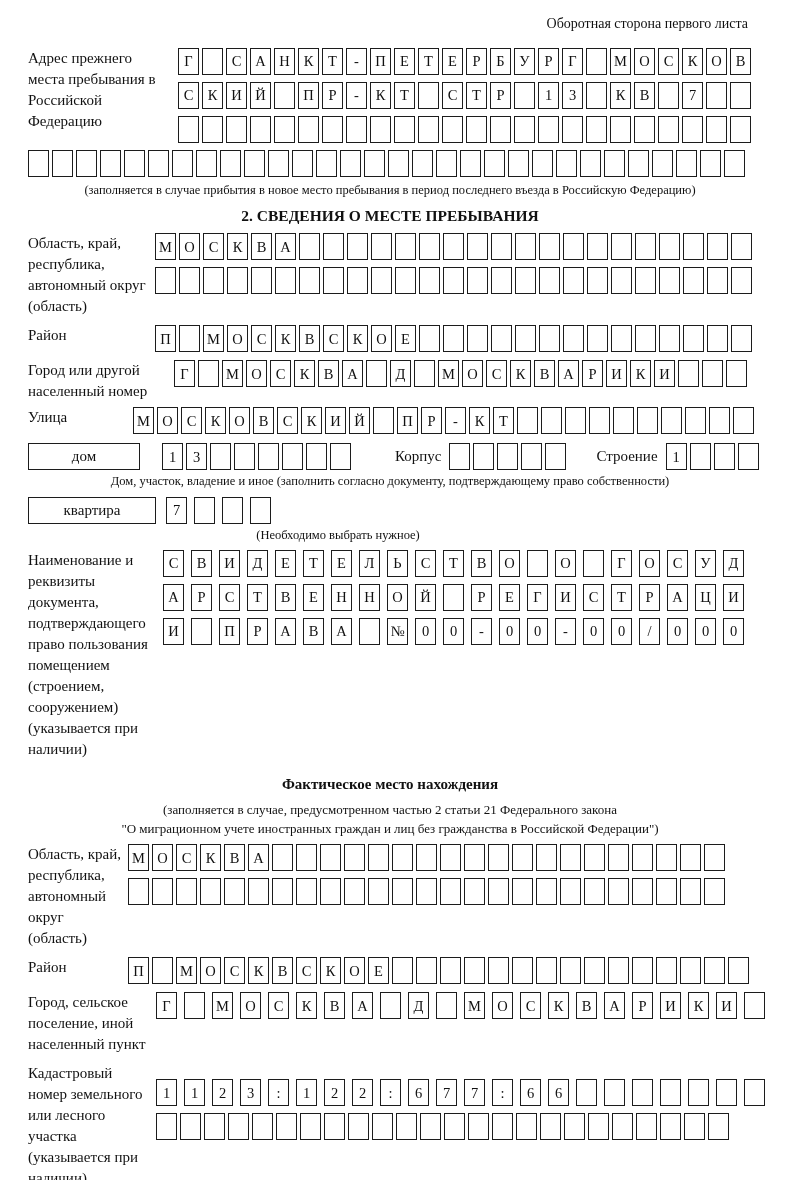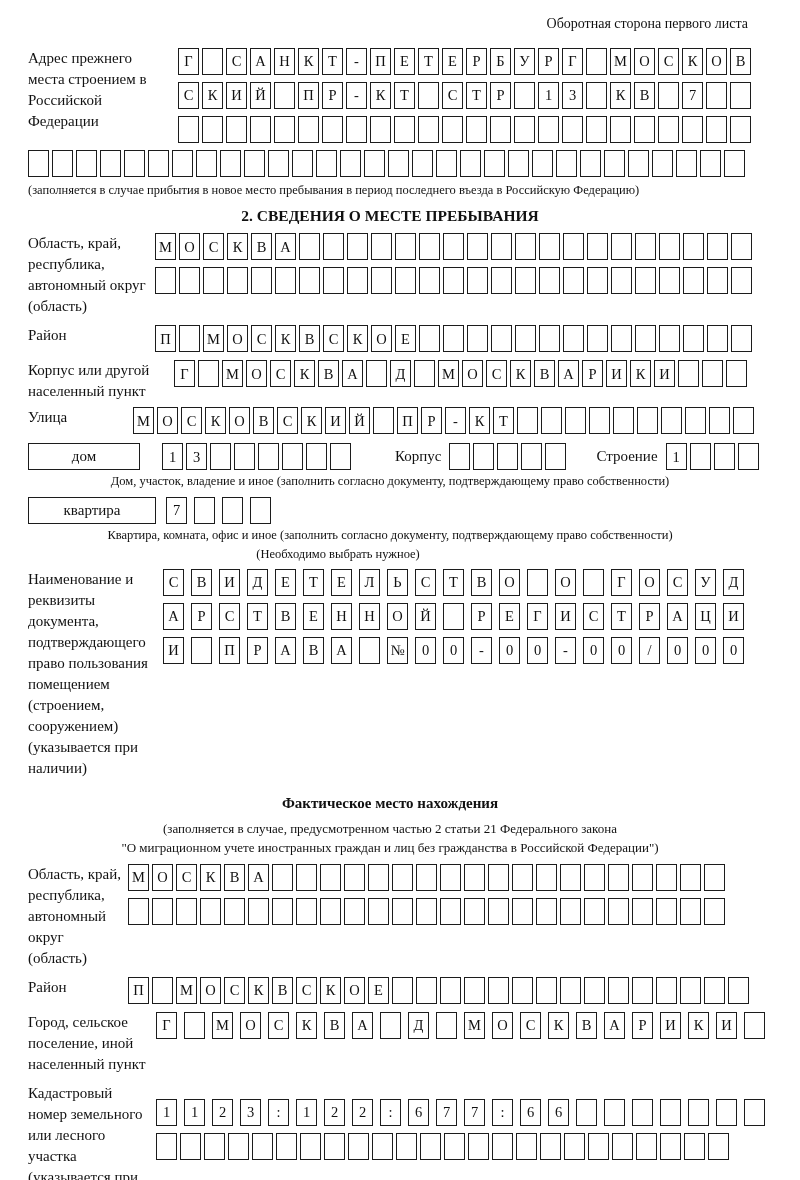--- a/index.html
+++ b/index.html
@@ -16,21 +16,21 @@
   .rows{display:flex;flex-direction:column;gap:7px;}
 
   .boxrow{display:flex;gap:3px;}
   .boxrow.wide{gap:7px;}
   .cell{flex:none;box-sizing:border-box;width:21px;height:27px;border:1.5px solid #1c1c1c;
         display:flex;align-items:center;justify-content:center;
         font-size:14.5px;line-height:1;background:#fff;}
   .fullrow{margin-top:7px;}
 
   .note{font-size:12.5px;line-height:1.3;text-align:center;}
-  .note.center{text-align:left;margin-top:5px;}
+  .note.center{text-align:center;margin-top:5px;}
   .section-title{text-align:center;font-weight:bold;font-size:15.5px;margin-top:9px;}
 
   .inline-row{display:flex;align-items:center;margin-top:9px;}
   .labelbox{box-sizing:border-box;border:1.5px solid #1c1c1c;height:27px;display:flex;
             align-items:center;justify-content:center;font-size:15px;flex:none;}
   .dom-label{width:112px;margin-right:22px;}
   .kv-label{width:128px;margin-right:10px;}
   .inline-row .sep{flex:none;font-size:15px;}
   .mt2{margin-top:3px;}
 
@@ -43,21 +43,21 @@
   .fact-note{text-align:center;font-size:13px;line-height:1.45;}
 </style>
 </head>
 <body>
 
 <div class="page">
 
   <div class="header-note">Оборотная сторона первого листа</div>
 
   <div class="group">
-    <div class="glabel w150">Адрес прежнего места строением в Российской Федерации</div>
+    <div class="glabel w150">Адрес прежнего места пребывания в Российской Федерацию</div>
     <div class="rows">
       <div class="boxrow">
           <span class="cell">Г</span>
           <span class="cell"></span>
           <span class="cell">С</span>
           <span class="cell">А</span>
           <span class="cell">Н</span>
           <span class="cell">К</span>
           <span class="cell">Т</span>
           <span class="cell">-</span>
@@ -253,21 +253,21 @@
         <span class="cell"></span>
         <span class="cell"></span>
         <span class="cell"></span>
         <span class="cell"></span>
         <span class="cell"></span>
         <span class="cell"></span>
       </div>
   </div>
 
   <div class="group">
-    <div class="glabel w146">Корпус или другой населенный пункт</div>
+    <div class="glabel w146">Город или другой населенный номер</div>
     <div class="boxrow">
         <span class="cell">Г</span>
         <span class="cell"></span>
         <span class="cell">М</span>
         <span class="cell">О</span>
         <span class="cell">С</span>
         <span class="cell">К</span>
         <span class="cell">В</span>
         <span class="cell">А</span>
         <span class="cell"></span>
@@ -353,21 +353,20 @@
 
   <div class="inline-row" style="margin-top:7px;">
     <div class="labelbox kv-label">квартира</div>
     <div class="boxrow wide">
         <span class="cell">7</span>
         <span class="cell"></span>
         <span class="cell"></span>
         <span class="cell"></span>
       </div>
   </div>
-  <div class="note mt2">Квартира, комната, офис и иное (заполнить согласно документу, подтверждающему право собственности)</div>
 
   <div class="note choose-note">(Необходимо выбрать нужное)</div>
 
   <div class="group" style="margin-top:7px;">
     <div class="glabel w135">Наименование и реквизиты документа, подтверждающего право пользования помещением (строением, сооружением) (указывается при наличии)</div>
     <div class="rows">
       <div class="boxrow wide">
           <span class="cell">С</span>
           <span class="cell">В</span>
           <span class="cell">И</span>

